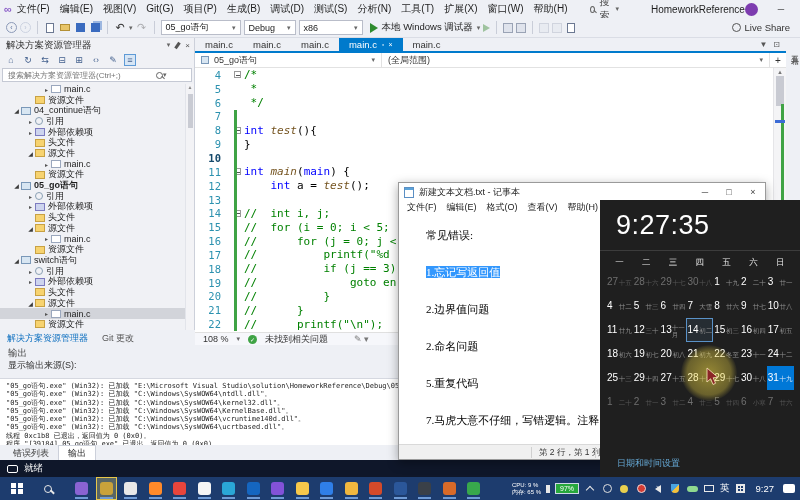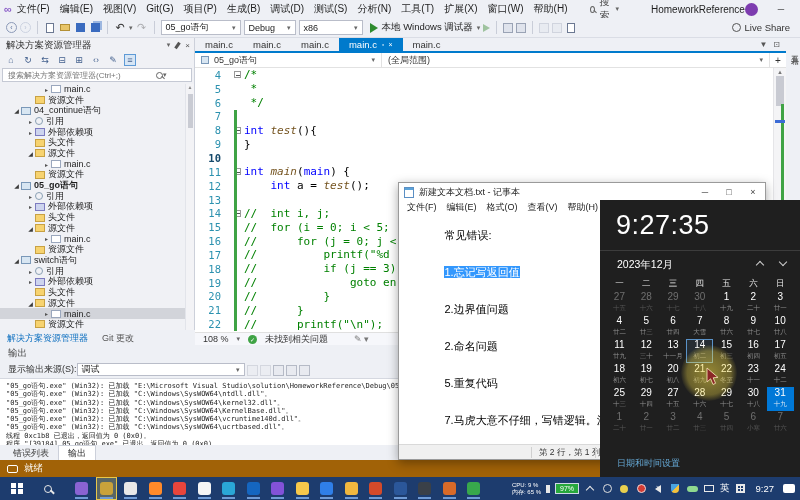--- a/index.html
+++ b/index.html
@@ -98,62 +98,62 @@
   .sgreen{position:absolute;right:2px;top:36px;bottom:0;width:3px;background:#3fa345;}
   .sblue{position:absolute;left:1px;top:52px;width:10px;height:3px;background:#3b6bd6;}
   .ed-bottom{position:absolute;left:0;top:294px;width:591px;height:13px;background:#f6f7fb;border-top:1px solid #e0e0e0;display:flex;align-items:center;gap:8px;padding-left:8px;font-size:9px;color:#333;}
   .okdot{width:9px;height:9px;border-radius:50%;background:#3fa345;color:#fff;font-size:6px;display:flex;align-items:center;justify-content:center;}
   
   #right-strip{position:absolute;left:786px;top:38px;width:14px;height:422px;background:#eef0f5;}
   .vtab{writing-mode:vertical-rl;font-size:8px;color:#555;padding-top:8px;margin-left:2px;letter-spacing:1px;}
   
   #bottom-panel{position:absolute;left:0;top:345px;width:786px;height:115px;background:#eef0f5;}
   .op-title{font-size:9.5px;color:#444;padding:2px 0 0 8px;height:14px;}
-  .op-src{height:17px;display:flex;align-items:flex-end;padding-left:8px;}
+  .op-src{height:17px;display:flex;align-items:flex-start;gap:6px;padding-left:8px;flex-direction:column;}
   .op-src .lbl{font-size:9px;color:#333;}
   .op-combo{width:168px;height:13px;background:#fff;border:1px solid #b9bdc9;font-size:9px;color:#222;display:flex;align-items:center;padding:0 4px;}
   .op-ic{width:11px;height:11px;border:1px solid #b5bac6;background:#e8eaf0;margin-left:2px;}
   .op-ic.lite{opacity:.45;}
   .op-text{position:absolute;left:0;top:33px;right:0;bottom:15px;background:#fff;border-top:1px solid #d5d8e0;padding:3px 0 0 6px;overflow:hidden;}
   .oline{font:7px "DejaVu Sans Mono",monospace;line-height:8.3px;white-space:pre;color:#1e1e1e;}
   .op-tabs{position:absolute;left:0;bottom:0;height:15px;display:flex;align-items:flex-end;padding-left:4px;font-size:9px;}
   .otab{padding:0 9px;line-height:14px;color:#444;}
   .otab.active{background:#fff;border:1px solid #ccd0da;border-bottom:none;color:#1e1e1e;}
   
-  #status-bar{position:absolute;left:0;top:460px;width:800px;height:17px;background:#a16207;display:flex;align-items:center;gap:6px;padding-left:7px;color:#fff;font-size:9.5px;}
+  #status-bar{position:absolute;left:0;top:460px;width:800px;height:17px;background:#0f172a;display:flex;align-items:center;gap:6px;padding-left:7px;color:#fff;font-size:9.5px;}
   .fb-ic{width:11px;height:8px;border:1.2px solid #fff;border-radius:2px;}
   
   #notepad{position:absolute;left:398px;top:182px;width:368px;height:278px;background:#fff;border:1px solid #9a9a9a;box-shadow:0 3px 10px rgba(0,0,0,.35);z-index:5;}
   .np-title{height:18px;display:flex;align-items:center;gap:5px;padding-left:5px;text-align:center;}
   .np-ic{width:10px;height:11px;background:#fff;border:1px solid #5b8fc4;box-shadow:inset 0 2px 0 #5ba3d9;}
   .np-t{font-size:9px;color:#222;white-space:nowrap;}
   .np-btns{margin-left:auto;display:flex;}
   .np-btn{width:24px;height:18px;display:flex;align-items:center;justify-content:center;font-size:9px;color:#444;}
   .np-menu{height:13px;display:flex;padding-left:3px;font-size:9px;color:#222;}
   .np-mi{padding:0 5px;line-height:13px;white-space:nowrap;}
-  .np-body{position:absolute;left:0;top:31px;right:0;bottom:15px;padding:3px 21px;overflow:hidden;}
+  .np-body{position:absolute;left:0;top:31px;right:0;bottom:15px;padding:3px 5px;overflow:hidden;font-family:Liberation Serif, serif;}
   .np-line{font-size:11px;line-height:12.3px;color:#000;white-space:pre;}
   .np-line.sel .np-text{background:#3297fd;color:#fff;}
   .np-status{position:absolute;left:0;bottom:0;width:100%;height:15px;background:#f0f0f0;border-top:1px solid #d9d9d9;font-size:8.5px;color:#333;}
   .np-status .cell{position:absolute;left:140px;top:1px;line-height:13px;}
   .np-sep{position:absolute;top:2px;width:1px;height:11px;background:#d0d0d0;}
   
   #flyout{position:absolute;left:600px;top:200px;width:200px;height:277px;background:#1f1f1f;color:#fff;z-index:7;}
   .fl-time{font-size:27px;font-weight:200;padding:10px 0 0 16px;letter-spacing:.5px;}
   .fl-date{font-size:9px;color:#9fc0dc;padding:5px 0 0 17px;}
   .fl-div{height:1px;background:#3c3c3c;margin-top:9px;}
   .fl-month-row{display:flex;align-items:center;padding:7px 14px 0 17px;}
   .fl-month{font-size:10.5px;color:#fff;}
   .chevs{margin-left:auto;display:flex;gap:17px;}
   .chev{width:6px;height:6px;border-left:1.4px solid #cfcfcf;border-top:1.4px solid #cfcfcf;}
   .chev.up{transform:rotate(45deg);} .chev.dn{transform:rotate(225deg);margin-top:-3px;}
   .fl-week{display:grid;grid-template-columns:repeat(7,26.8px);margin:6px 0 0 6px;}
   .wd{height:13px;text-align:center;font-size:8.5px;color:#e8e8e8;}
   .fl-days{display:grid;grid-template-columns:repeat(7,26.8px);grid-auto-rows:24px;margin-left:6px;}
-  .cal-cell{display:flex;flex-direction:column;align-items:center;justify-content:flex-start;border:1px solid transparent;}
+  .cal-cell{display:flex;align-items:center;justify-content:space-between;border:1px solid transparent;}
   .cal-d{font-size:10px;line-height:10px;color:#fff;}
   .cal-l{font-size:6.5px;line-height:7px;color:#8f8f8f;margin-top:1.5px;}
   .cal-cell.dim .cal-d{color:#6f6f6f;} .cal-cell.dim .cal-l{color:#565656;}
   .cal-cell.hov{border-color:#5a92c8;background:rgba(90,146,200,.12);}
   .cal-cell.sel{background:#0078d7;} .cal-cell.sel .cal-l{color:#d6e6f5;}
   .fl-link{position:absolute;left:17px;bottom:7px;font-size:9px;color:#64a6d2;}
   
   #marker{position:absolute;left:681px;top:345px;width:56px;height:56px;border-radius:50%;z-index:9;
     background:radial-gradient(circle,rgba(247,222,70,.55) 0%,rgba(247,222,70,.35) 55%,rgba(247,222,70,0) 72%);}
   #cursor{position:absolute;left:706px;top:367px;z-index:10;}
@@ -738,27 +738,20 @@
   <div class="np-status">
     <span class="np-sep" style="left:132px"></span>
     <span class="cell">第 2 行，第 1 列</span>
     <span class="np-sep" style="left:196px"></span>
   </div>
 </div>
 
 <div id="flyout">
   <div class="fl-time">9:27:35</div>
   <div class="fl-div"></div>
-  <div class="fl-month-row">
-    <span class="fl-month">2023年12月</span>
-    <span class="chevs">
-      <span class="chev up"></span>
-      <span class="chev dn"></span>
-    </span>
-  </div>
   <div class="fl-week">
 
   <span class="wd">一</span>
       <span class="wd">二</span>
       <span class="wd">三</span>
       <span class="wd">四</span>
       <span class="wd">五</span>
       <span class="wd">六</span>
       <span class="wd">日</span>
     </div>

